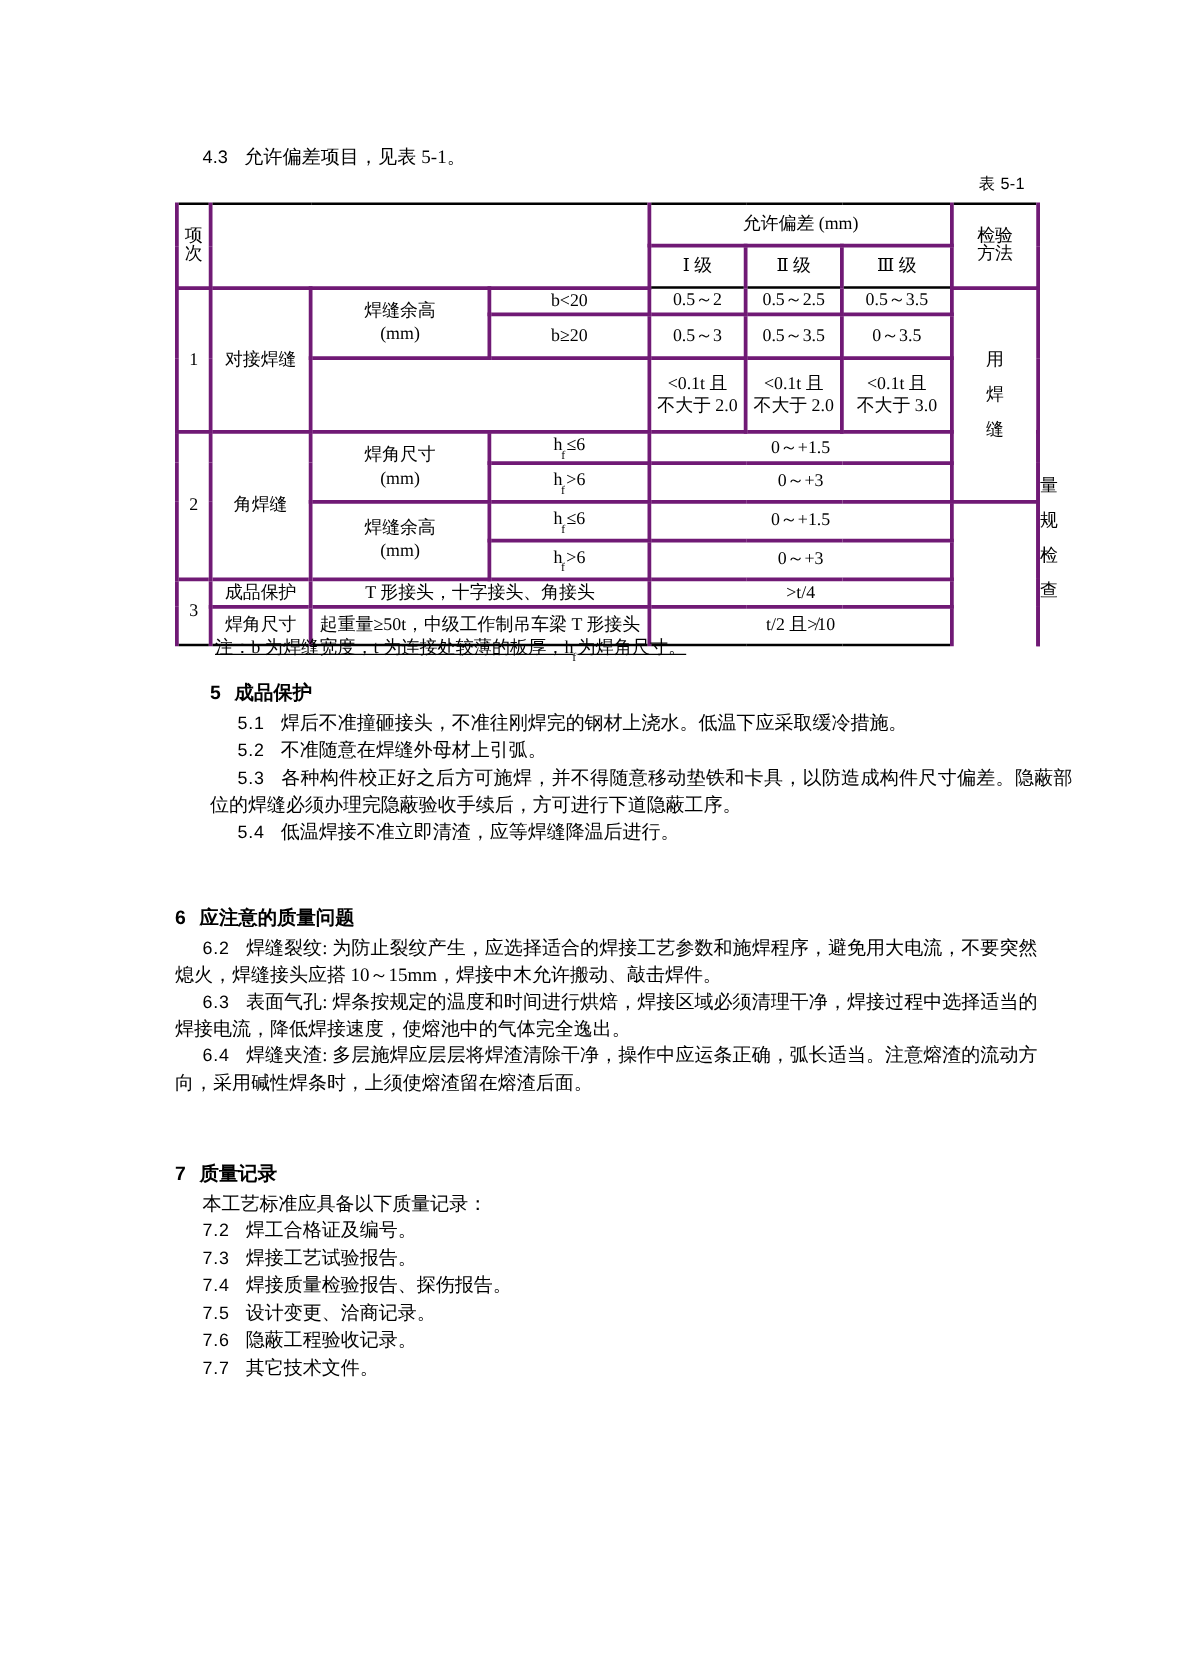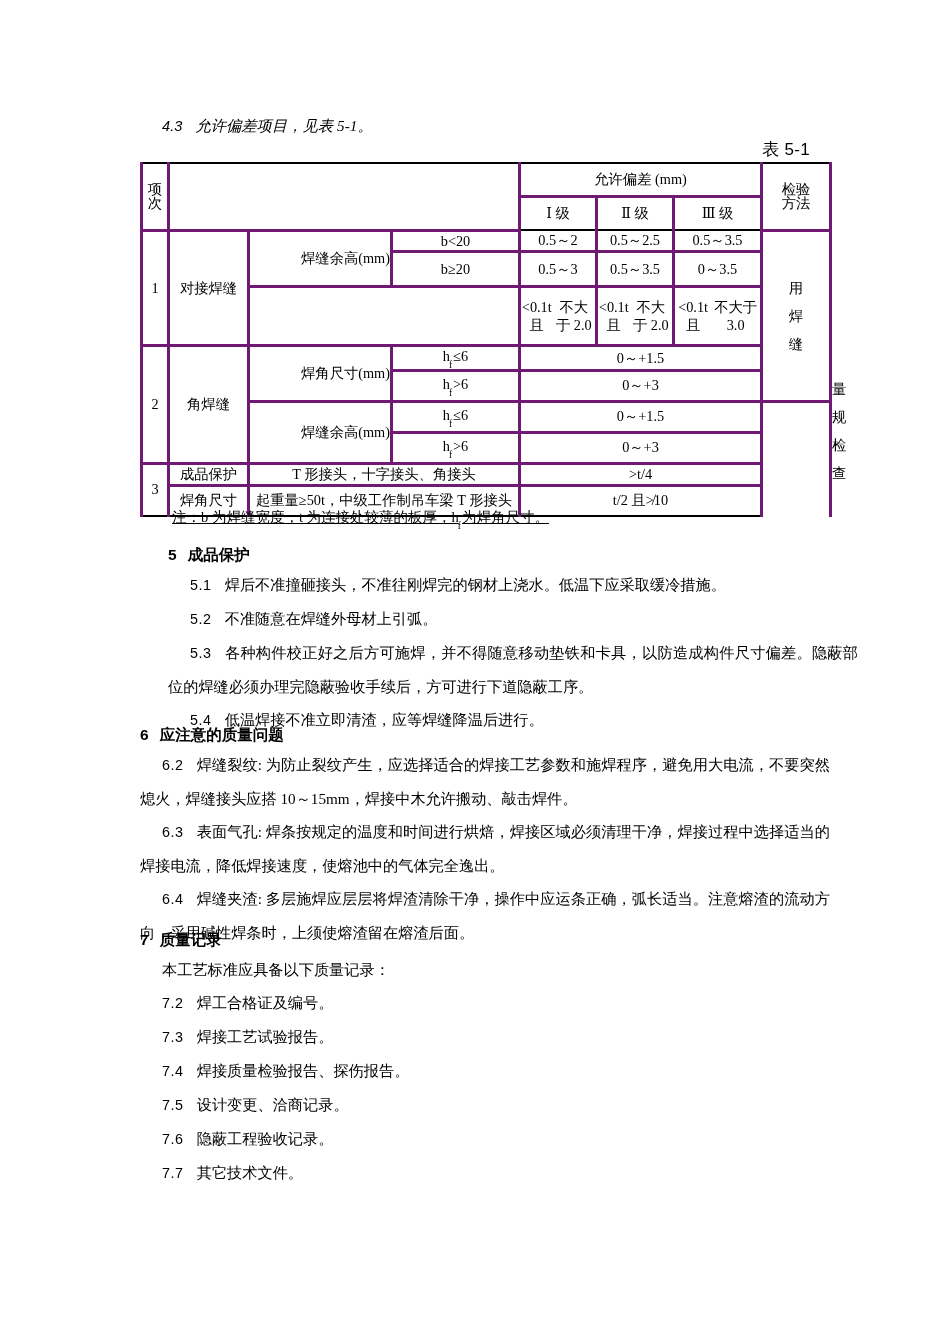--- a/index.html
+++ b/index.html
@@ -23,42 +23,41 @@
   }
 
   
   .para {
     position: absolute;
     font-size: 15.2px;
     line-height: 25.5px;
     letter-spacing: 0.1px;
     text-align: justify;
     text-justify: inter-ideograph;
-    font-style: italic;
   }
   .num {
     font-family: "Liberation Sans", "DejaVu Sans", sans-serif;
     font-size: 14.5px;
   }
 
   
   #line43 {
     left: 162px;
     top: 113px;
     width: 660px;
   }
   #line43 .idx { margin-right: 13px; }
 
   
   #tbl-caption {
     position: absolute;
-    right: 140px;
+    right: 130px;
     top: 138px;
     font-family: "Liberation Sans", "DejaVu Sans", sans-serif;
-    font-size: 17px;
+    font-size: 13px;
     letter-spacing: 0.3px;
     text-align: center;
   }
 
   
   #tbl-wrap {
     position: absolute;
     left: 140px;
     top: 162px;
     width: 689px;
@@ -91,39 +90,40 @@
 
   .sub {
     font-size: 9.5px;
     vertical-align: sub;
     position: relative;
     top: 3px;
     left: -1px;
   }
   .lbl-two {
     display: flex;
+    flex-direction: column;
     justify-content: flex-end;
     height: 100%;
   }
 
   
   #tbl-note {
     position: absolute;
     left: 172px;
     top: 508px;
     font-size: 14.5px;
     text-decoration: underline;
   }
 
   
   .block { position: absolute; left: 140px; width: 690px; }
   .block p {
     margin: 0;
     font-size: 15.2px;
-    line-height: 33px;
+    line-height: 21px;
     text-align: justify;
     text-justify: inter-ideograph;
   }
   .block p.ind { text-indent: 0; padding-left: 22px; }
   .block h4 {
     margin: 0;
     font-family: "Liberation Sans", "DejaVu Sans", sans-serif;
     font-size: 15.5px;
     font-weight: bold;
     line-height: 25.6px;

